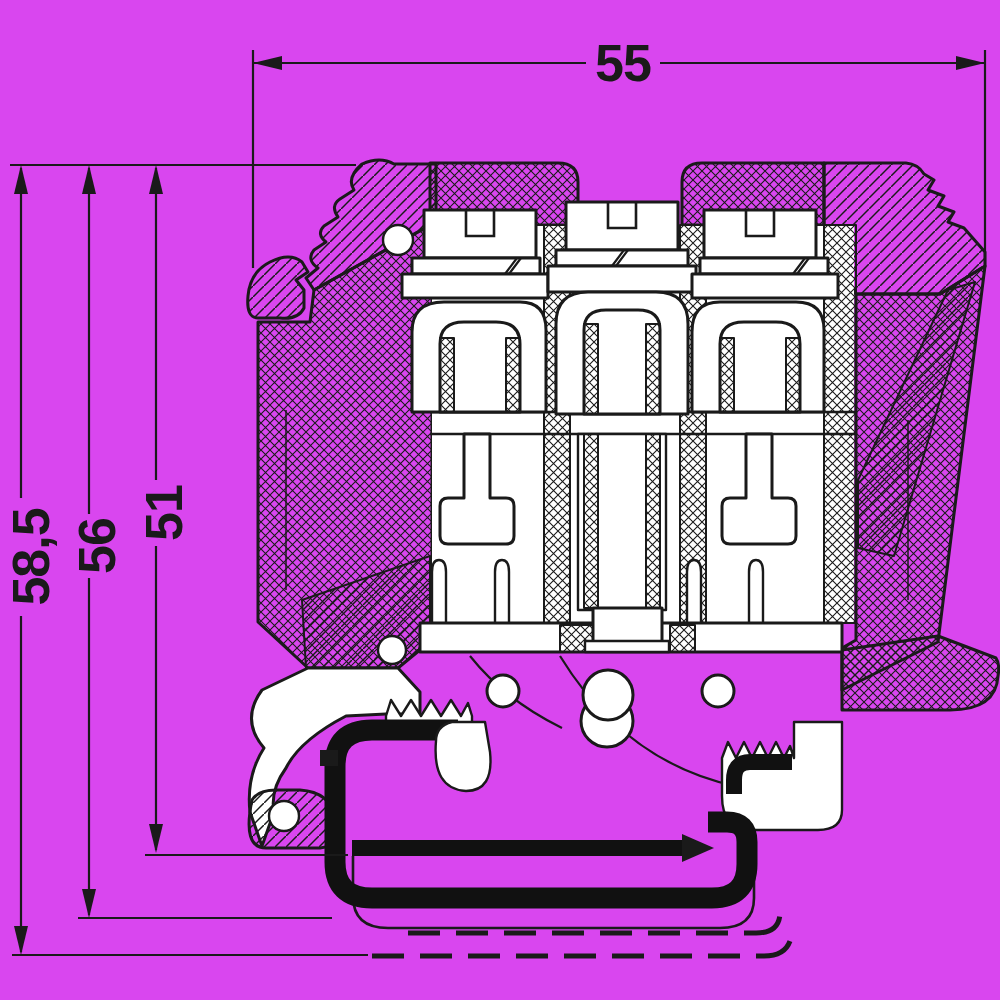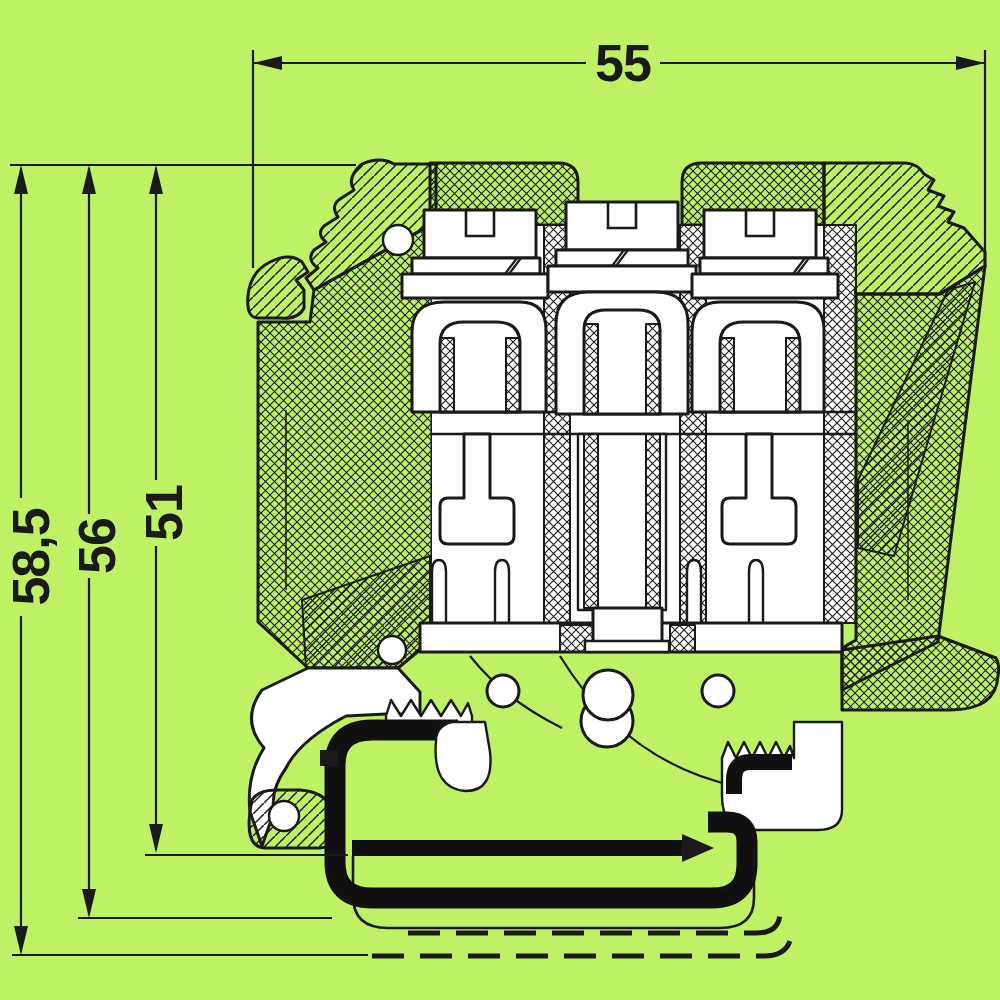--- a/index.html
+++ b/index.html
@@ -1,16 +1,16 @@
 <!DOCTYPE html>
 <html><head>
 <meta charset="utf-8">
 <style>
   html,body{margin:0;padding:0;background:#ffffff;}
-  #stage{position:relative;width:1000px;height:1000px;background:#bef264;overflow:hidden;
+  #stage{position:relative;width:1000px;height:1000px;background:#d946ef;overflow:hidden;
          font-family:"Liberation Sans", sans-serif;}
   svg{display:block}
   .o  {fill:#ffffff;stroke:#1a1a1a;stroke-width:3;stroke-linejoin:round;}
   .o2 {fill:#ffffff;stroke:#1a1a1a;stroke-width:2.4;stroke-linejoin:round;}
   .hd {fill:url(#hd);stroke:#1a1a1a;stroke-width:3;stroke-linejoin:round;}
   .hd2{fill:url(#hd);stroke:#1a1a1a;stroke-width:2;stroke-linejoin:round;}
   .hx {fill:url(#hx);stroke:#1a1a1a;stroke-width:3;stroke-linejoin:round;}
   .hx2{fill:url(#hx);stroke:#1a1a1a;stroke-width:2;stroke-linejoin:round;}
   .ln {stroke:#1a1a1a;stroke-width:2.2;fill:none;}
   .ln3{stroke:#1a1a1a;stroke-width:2.6;fill:none;}

